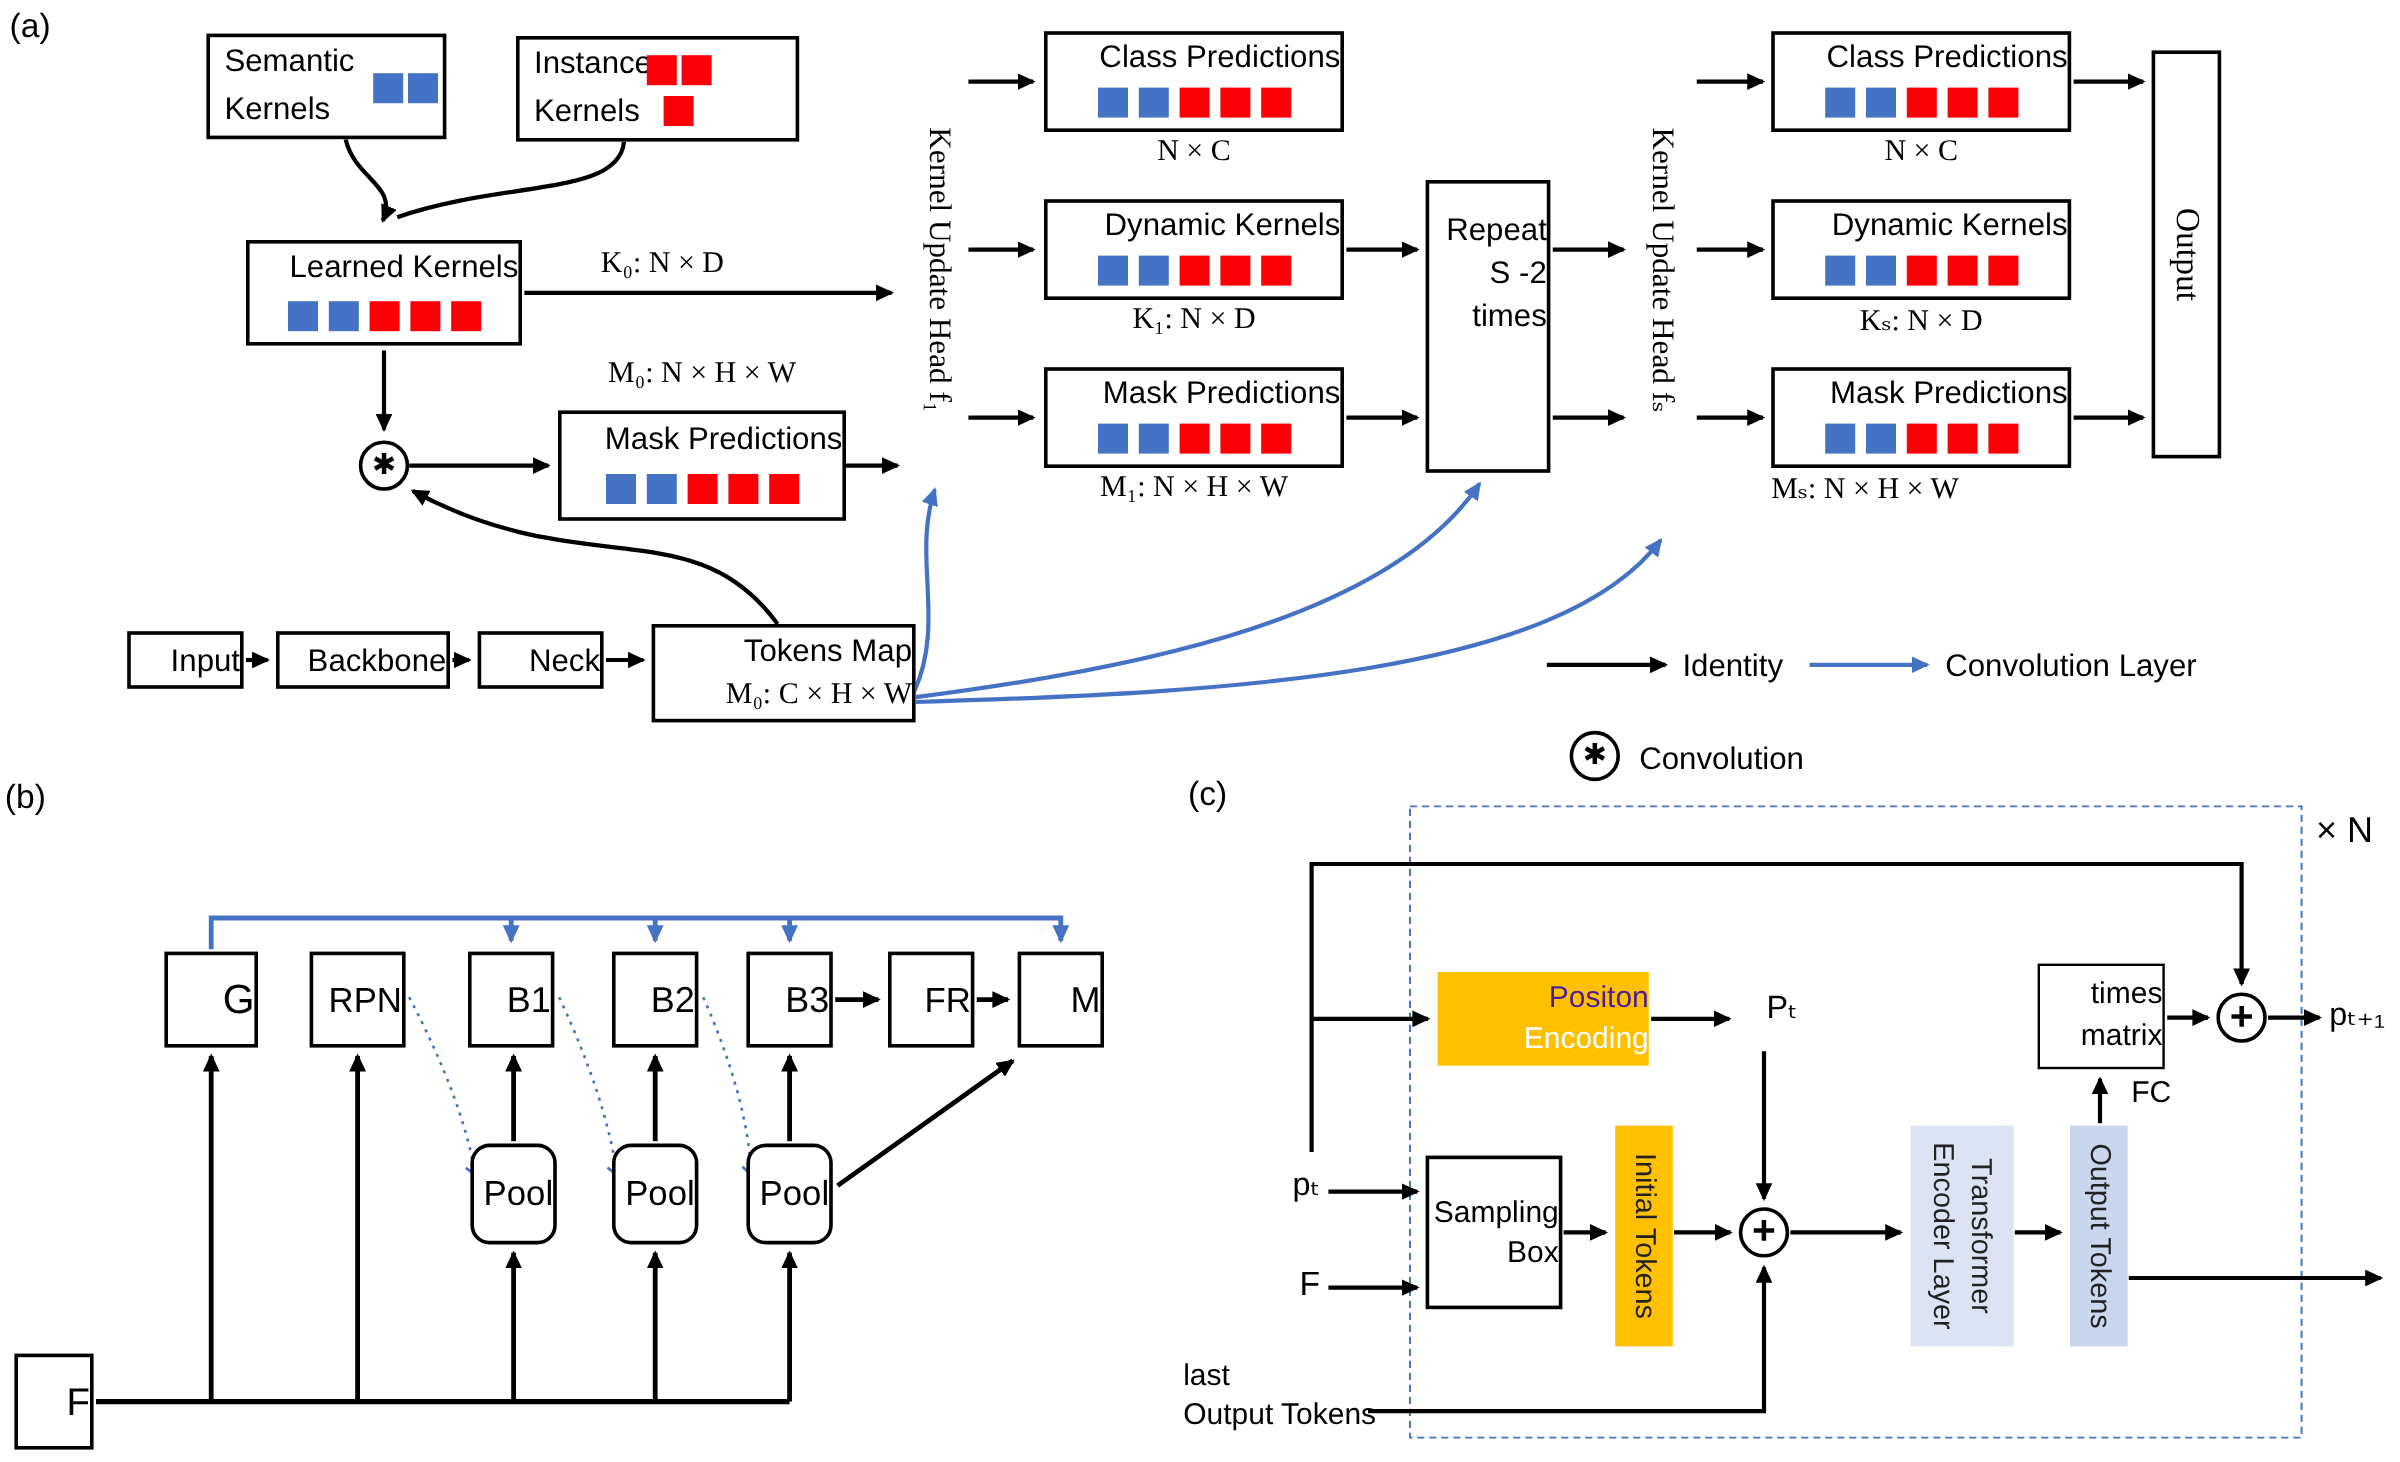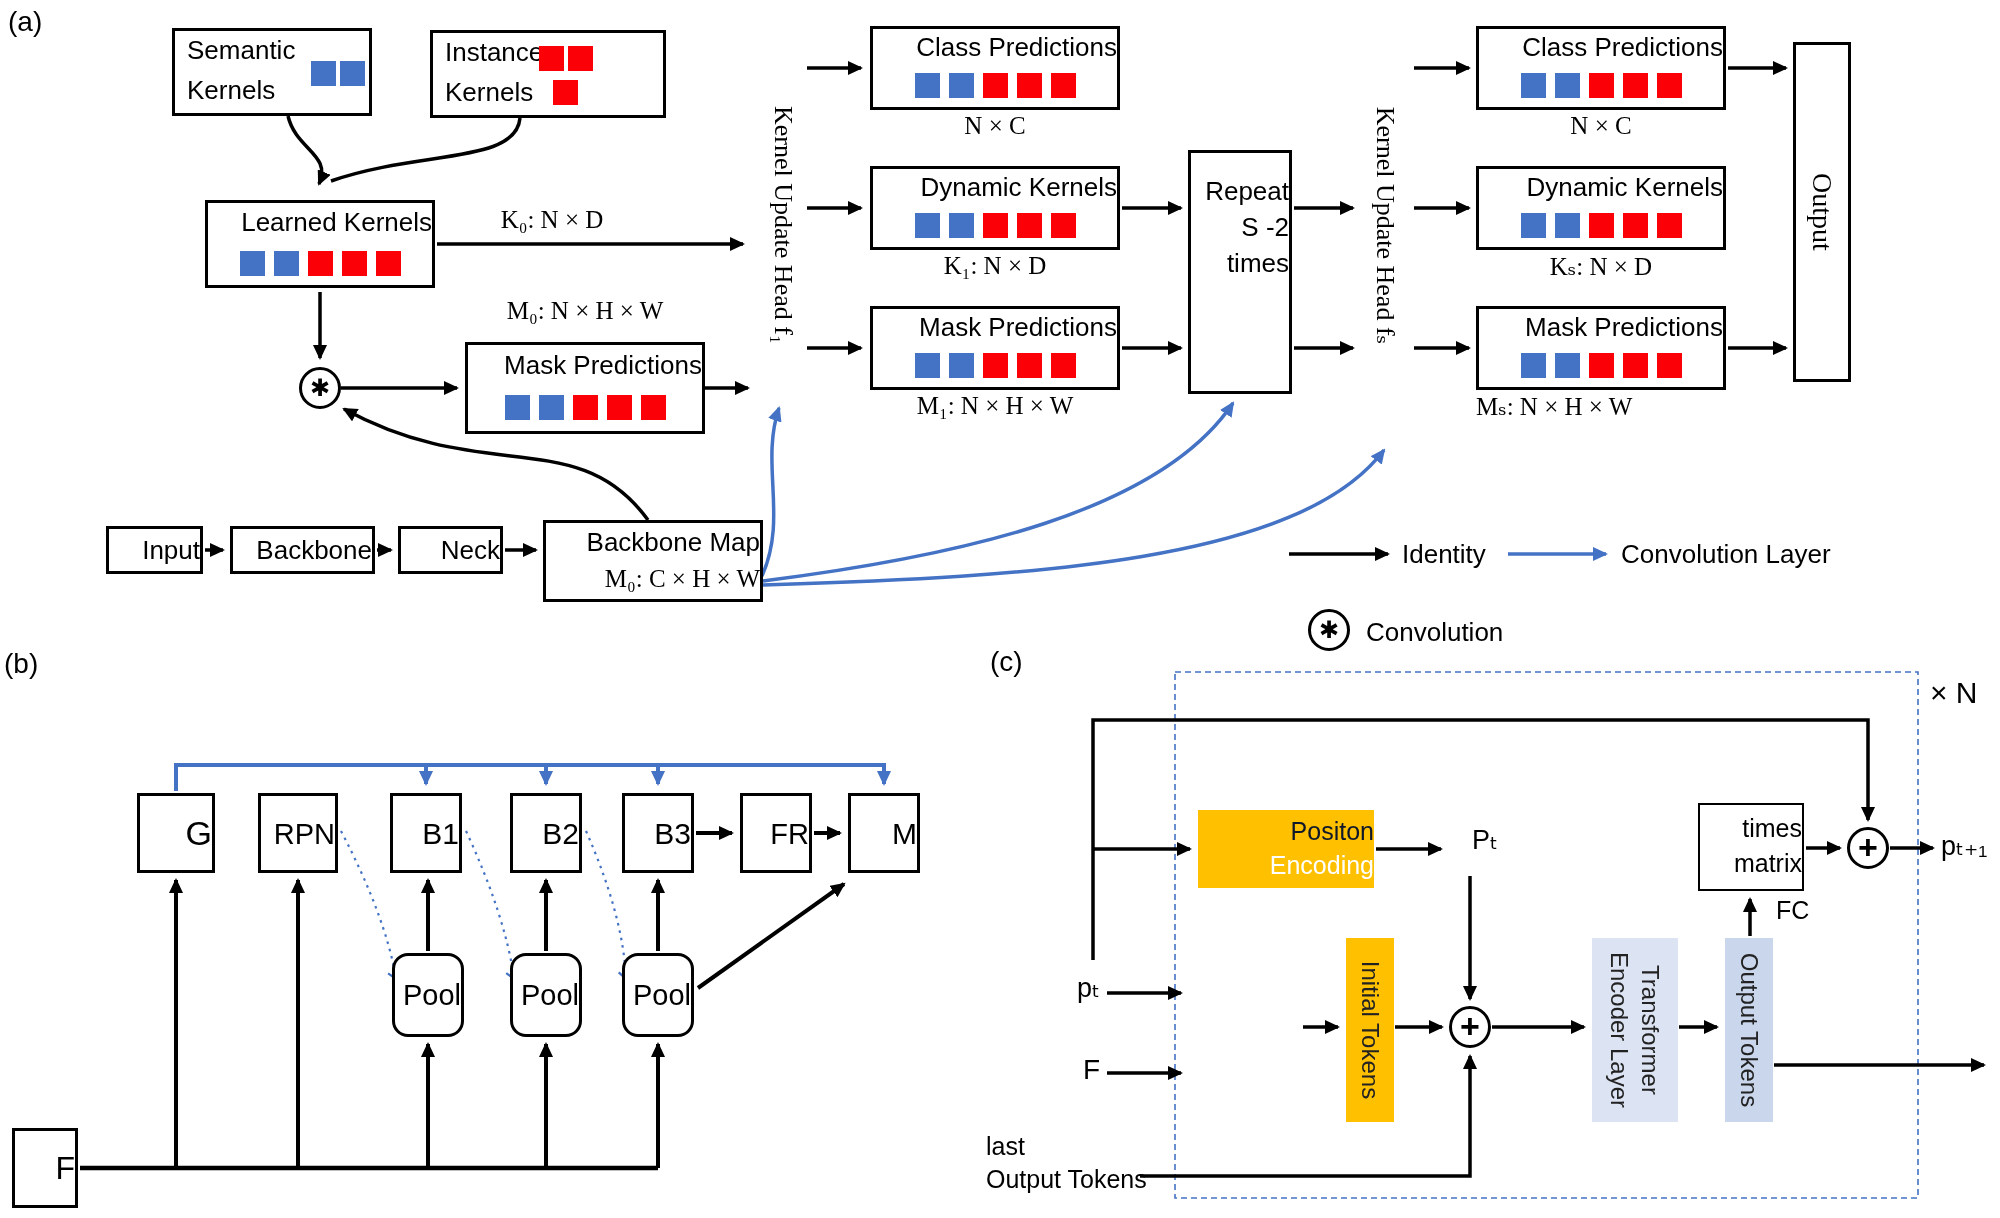--- a/index.html
+++ b/index.html
@@ -261,21 +261,21 @@
   <div class="t serif f25" style="left:1476px;top:392px;width:250px;text-align:left">Mₛ: N × H × W</div>
 
   <div class="abox vbox serif" style="left:1793px;top:42px;width:58px;height:340px;font-size:28px">
     <span>Output</span>
   </div>
 
   <div class="abox f26 ctr" style="left:106px;top:526px;width:97px;height:48px;line-height:43px">Input</div>
   <div class="abox f26 ctr" style="left:230px;top:526px;width:145px;height:48px;line-height:43px">Backbone</div>
   <div class="abox f26 ctr" style="left:398px;top:526px;width:105px;height:48px;line-height:43px">Neck</div>
   <div class="abox" style="left:543px;top:520px;width:220px;height:82px">
-    <div class="inner f26 ctr" style="left:0;right:0;top:4px">Backbone Map</div>
+    <div class="inner f26 ctr" style="left:0;right:0;top:4px">Tokens Map</div>
     <div class="inner serif f25 ctr" style="left:0;right:0;top:42px">M₀: C × H × W</div>
   </div>
 
   <div class="t f26" style="left:1402px;top:539px">Identity</div>
   <div class="t f26" style="left:1621px;top:539px">Convolution Layer</div>
   <div class="circ" style="left:1308px;top:609px">
       <span class="ast">✱</span>
     </div>
   <div class="t f26" style="left:1366px;top:617px">Convolution</div>
 
@@ -292,24 +292,28 @@
   <div class="abox pool ctr" style="left:392px;top:953px;width:72px;height:84px;font-size:29px;line-height:78px">Pool</div>
   <div class="abox pool ctr" style="left:510px;top:953px;width:72px;height:84px;font-size:29px;line-height:78px">Pool</div>
   <div class="abox pool ctr" style="left:622px;top:953px;width:72px;height:84px;font-size:29px;line-height:78px">Pool</div>
 
   <div class="abox ctr" style="left:12px;top:1128px;width:66px;height:80px;font-size:32px;line-height:74px">F</div>
 
   <div class="t f28" style="left:990px;top:646px">(c)</div>
   <div class="t f30" style="left:1930px;top:676px">× N</div>
 
   <div class="abox nobd" style="left: 1198px; top: 810px; width: 176px; height: 78px; background: rgb(255, 192, 0);">
-    <div class="inner f25 ctr" style="left:0;right:0;top:7px;color:#0f172a">Positon</div>
+    <div class="inner f25 ctr" style="left:0;right:0;top:7px;color:#4c1d95">Positon</div>
     <div class="inner f25 ctr" style="left:0;right:0;top:41px;color:#fff">Encoding</div>
   </div>
 
+  <div class="abox" style="left:1188px;top:963px;width:114px;height:128px">
+    <div class="inner f25 ctr" style="left:0;right:0;top:30px">Sampling</div>
+    <div class="inner f25 ctr" style="left:0;right:0;top:64px">Box</div>
+  </div>
 
   <div class="vbox" style="left: 1346px; top: 938px; width: 48px; height: 184px; font-size: 24px; color: rgb(34, 34, 34); background: rgb(255, 192, 0);">
     <span>Initial Tokens</span>
   </div>
 
   <div class="vbox" style="left: 1592px; top: 938px; width: 86px; height: 184px; font-size: 24px; color: rgb(34, 34, 34); background: rgb(220, 227, 242);">
     <span style="line-height:31px">
       <span style="display:block">Transformer</span>
       <span style="display:block">Encoder Layer</span>
     </span>

